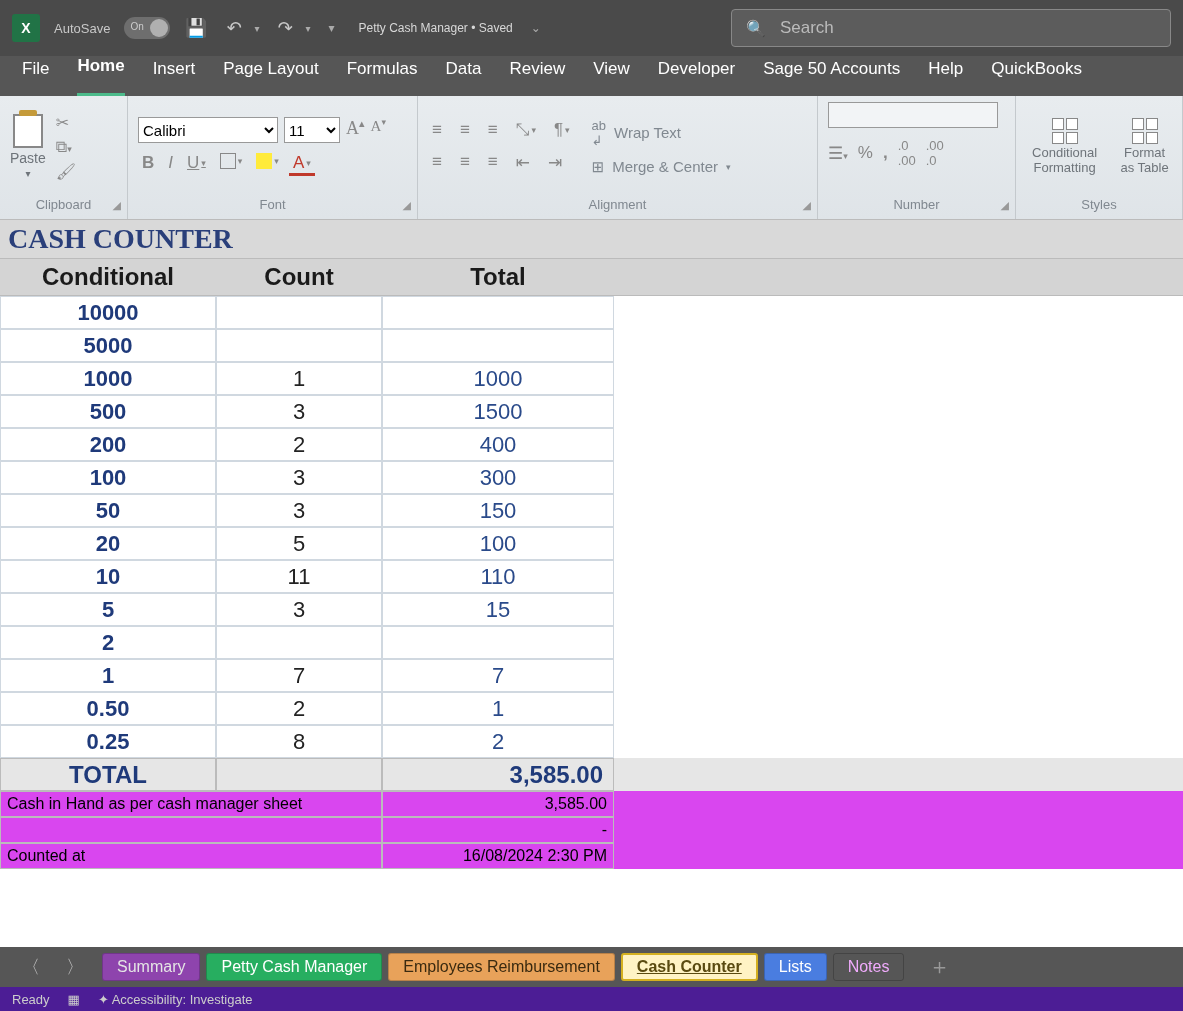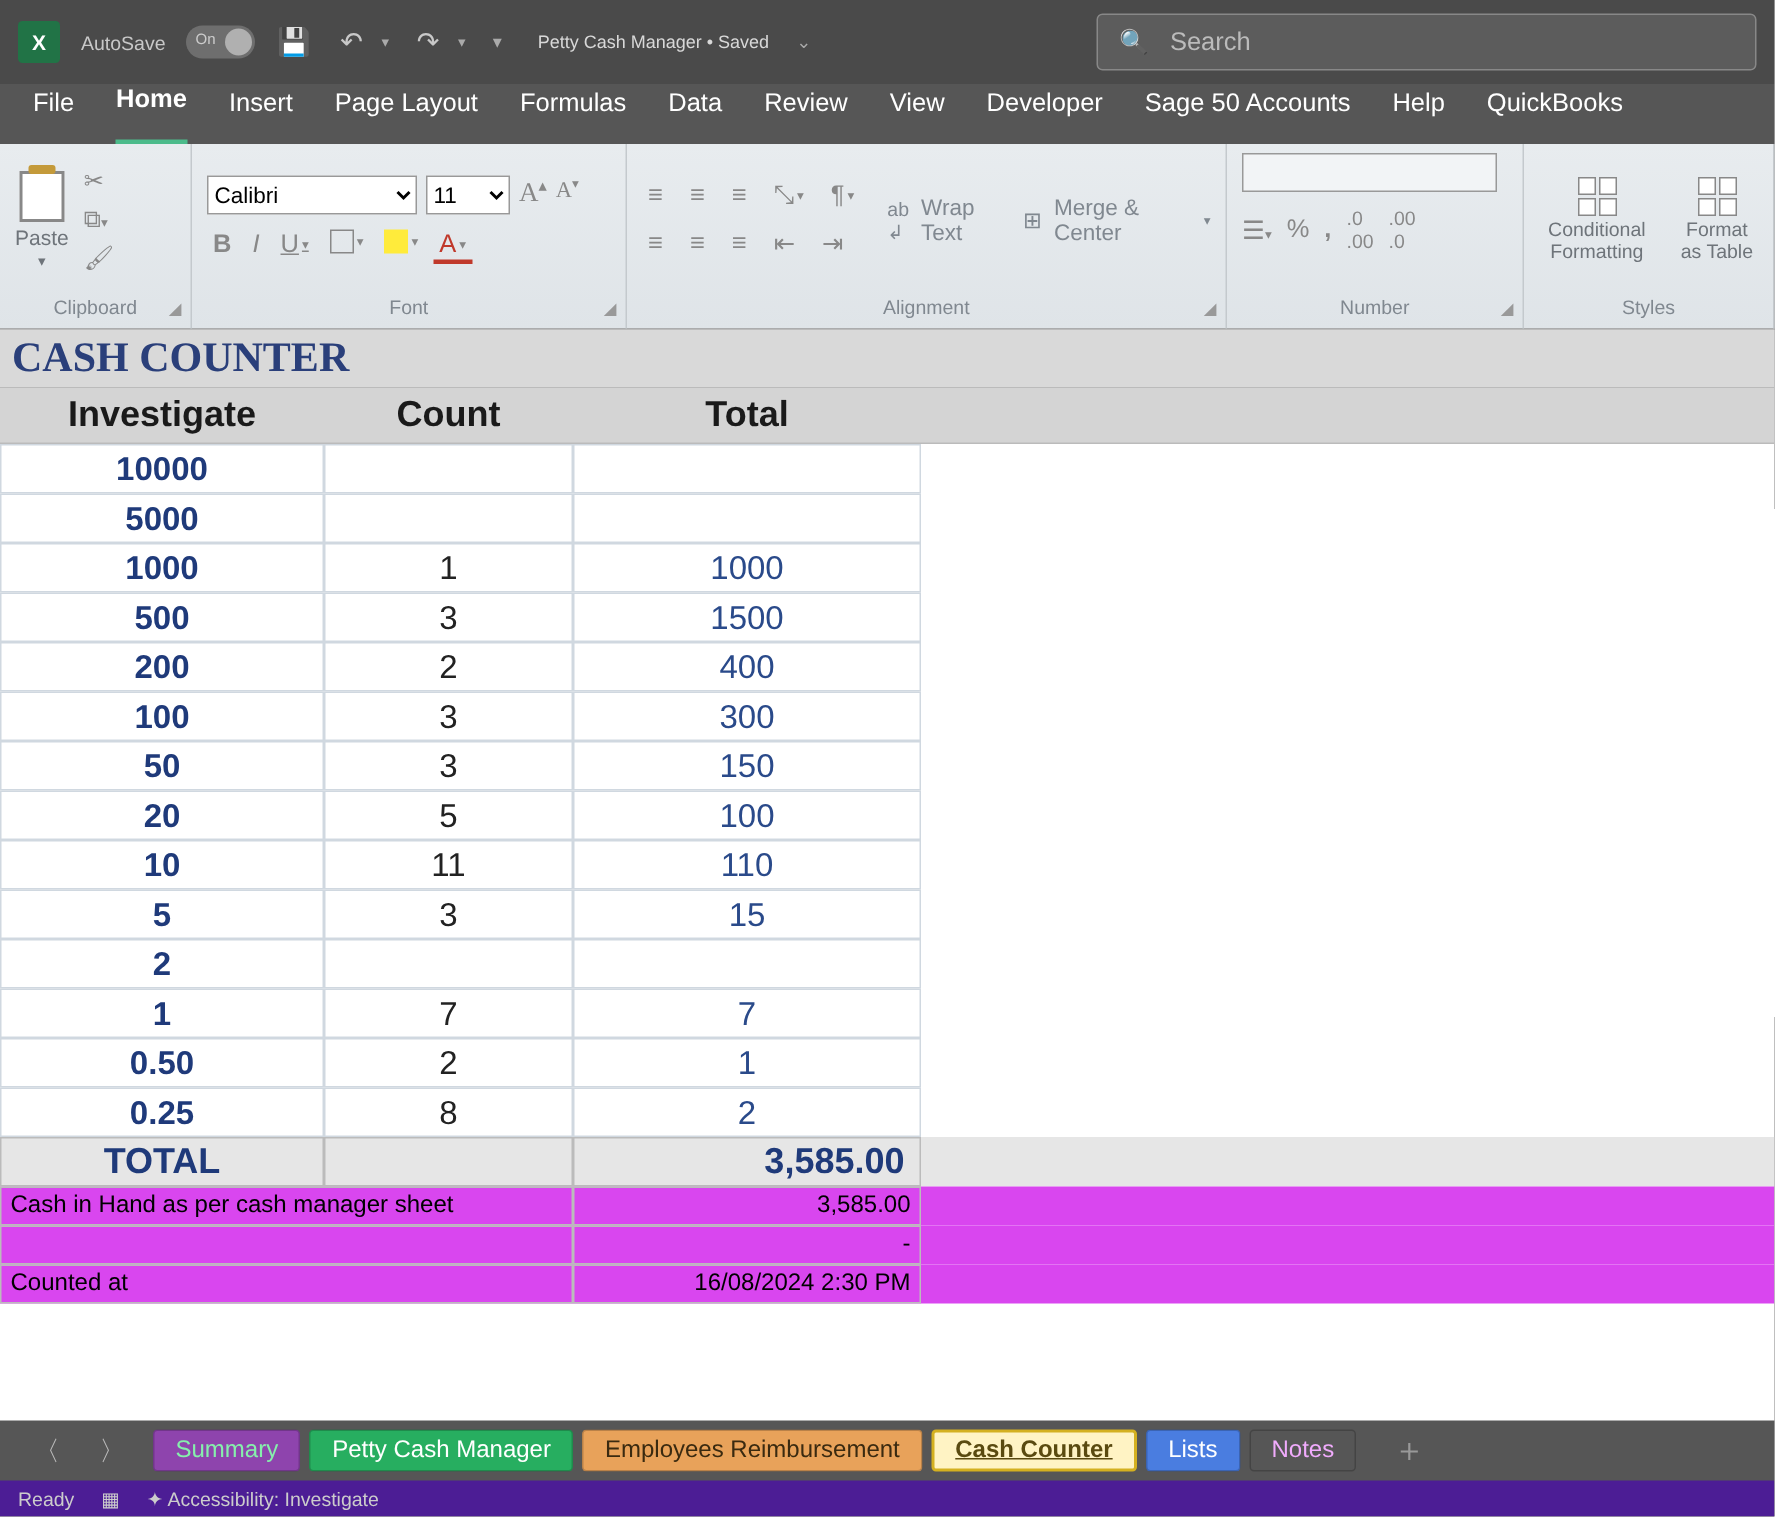--- a/index.html
+++ b/index.html
@@ -75,21 +75,21 @@
 .totrow .c { width:232px; justify-content:flex-end; padding-right:10px; color:#1f3a7a;}
 .footrow { display:flex; height:26px; background:#d946ef;}
 .footrow .cell { border:1px solid #bbb; font-size:16px; display:flex; align-items:center; padding:0 6px;}
 .footrow .ab { width:382px;}
 .footrow .c { width:232px; justify-content:flex-end;}
 
 
 .tabstrip { height:40px; background:#565656; display:flex; align-items:center; padding:0 14px; gap:10px;}
 .navarr { color:#bbb; font-size:18px; padding:0 8px; cursor:pointer;}
 .stab { height:28px; padding:0 14px; display:flex; align-items:center; font-size:16px; border-radius:3px; border:1px solid rgba(0,0,0,.2); cursor:pointer;}
-.stab.purple { background:#8e44ad; color:#86efac;}
+.stab.purple { background:#8e44ad; color:#e5e5e5;}
 .stab.green { background:#27ae60; color:#fff;}
 .stab.orange { background:#e8a25a; color:#3a2a10;}
 .stab.yellow { background:#fff3c4; color:#5a4a10; border:2px solid #d4b020; font-weight:600; text-decoration: underline;}
 .stab.blue { background:#4a7de0; color:#fff;}
 .stab.plain { color:#f0abfc; }
 .addtab { color:#999; font-size:22px; margin-left:14px; cursor:pointer;}
 .status { height:24px; background:#4c1d95; color:#ccc; font-size:13px; display:flex; align-items:center; gap:18px; padding:0 12px;}
 </style>
 </head>
 <body>
@@ -184,21 +184,21 @@
           <span class="btnlike">¶<span style="font-size:9px;">▾</span></span>
         </div>
         <div class="frow" style="gap:10px;">
           <span class="btnlike">≡</span>
           <span class="btnlike">≡</span>
           <span class="btnlike">≡</span>
           <span class="btnlike">⇤</span>
           <span class="btnlike">⇥</span>
         </div>
       </div>
-      <div style="display:flex;flex-direction:row;gap:10px;">
+      <div style="display:flex;flex-direction:column;gap:10px;">
         <div class="wt">
             <span class="ab">ab<br>↲</span>
             <span>Wrap Text</span>
           </div>
         <div class="wt">
             <span>⊞</span>
             <span>Merge &amp; Center</span>
             <span style="font-size:9px;">▾</span>
           </div>
       </div>
@@ -239,21 +239,21 @@
         <span style="text-align:center;line-height:1.1;">Format as Table</span>
       </div>
     </div>
     <div class="rlabel"><span>Styles</span></div>
   </div>
 </div>
 
 <div class="sheet">
   <div class="title-row">CASH COUNTER</div>
   <div class="headers">
-    <div class="col-a">Investigate</div>
+    <div class="col-a">Conditional</div>
     <div class="col-b">Count</div>
     <div class="col-c">Total</div>
   </div>
   <div class="data-rows" id="data-rows">
       <div class="drow">
         <div class="cell a">10000</div>
         <div class="cell b"></div>
         <div class="cell c"></div>
       </div>
       <div class="drow">

